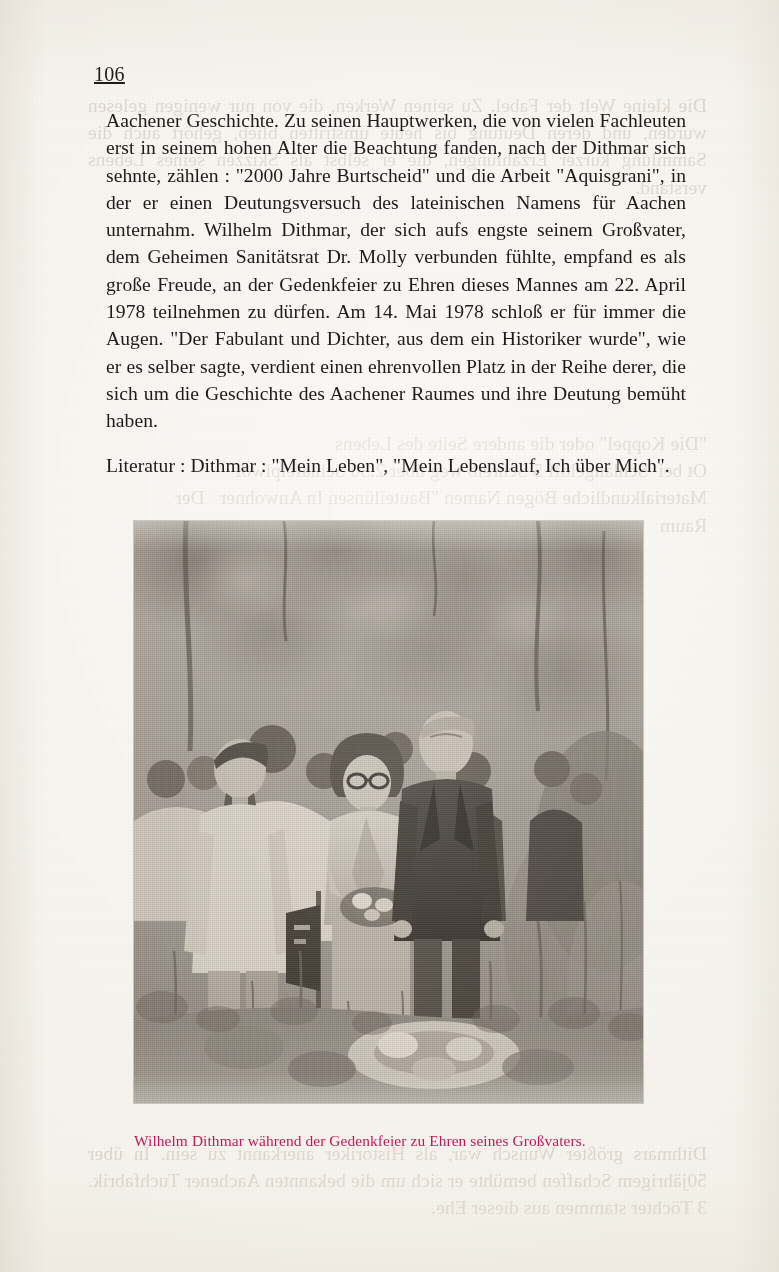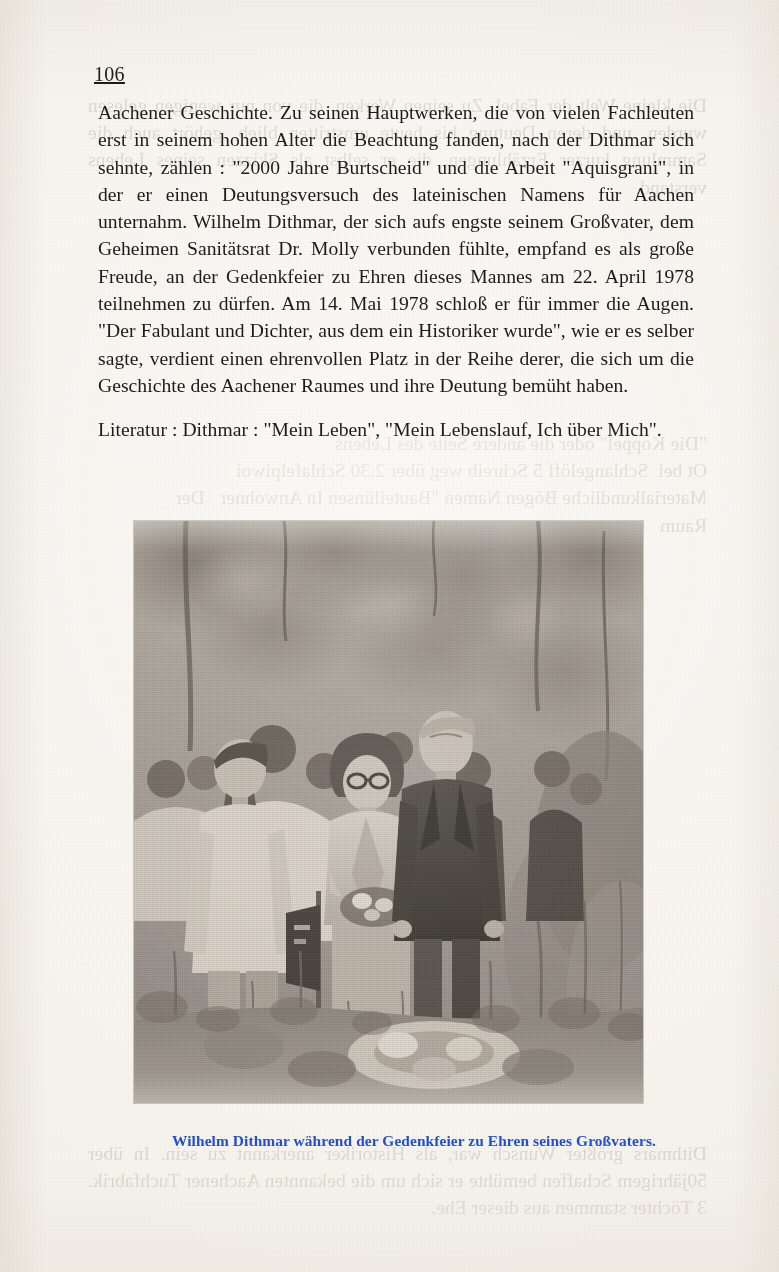--- a/index.html
+++ b/index.html
@@ -70,21 +70,21 @@
     letter-spacing: 0.3px;
     text-decoration: underline;
   }
   .body-block {
     position: absolute;
     left: 94px;
     top: 95px;
     width: 604px;
   }
   p.para {
-    margin: 4px;
+    margin: 12px;
     font-size: 19.6px;
     line-height: 27.3px;
     text-align: justify;
     text-justify: inter-word;
     hyphens: none;
     letter-spacing: 0.05px;
   }
   p.para + p.para {
     margin-top: 17px;
   }
@@ -124,25 +124,24 @@
       linear-gradient(180deg, rgba(245,242,236,0.30) 0%, rgba(245,242,236,0) 5%, rgba(245,242,236,0) 95%, rgba(245,242,236,0.22) 100%);
     mix-blend-mode: screen;
   }
 
   .caption {
     position: absolute;
     left: 134px;
     top: 1131px;
     width: 560px;
     font-size: 15.4px;
-    font-weight: bold;
+    font-weight: normal;
     line-height: 20px;
     letter-spacing: 0.1px;
-    color: #1d4ed8;
-    text-align: center;
+    color: #be185d;
   }
 </style>
 </head>
 <body>
 
 <div class="page">
 
   <div class="bleed">Die kleine Welt der Fabel. Zu seinen Werken, die von nur wenigen gelesen wurden, und deren Deutung bis heute umstritten blieb, gehört auch die Sammlung kurzer Erzählungen, die er selbst als Skizzen seines Lebens verstand.</div>
   <div class="bleed lower">"Die Koppel" oder die andere Seite des Lebens
 Ot bei  Schlangelöff 5 Schreib weg über 2.30 Schlafelpiwoi

